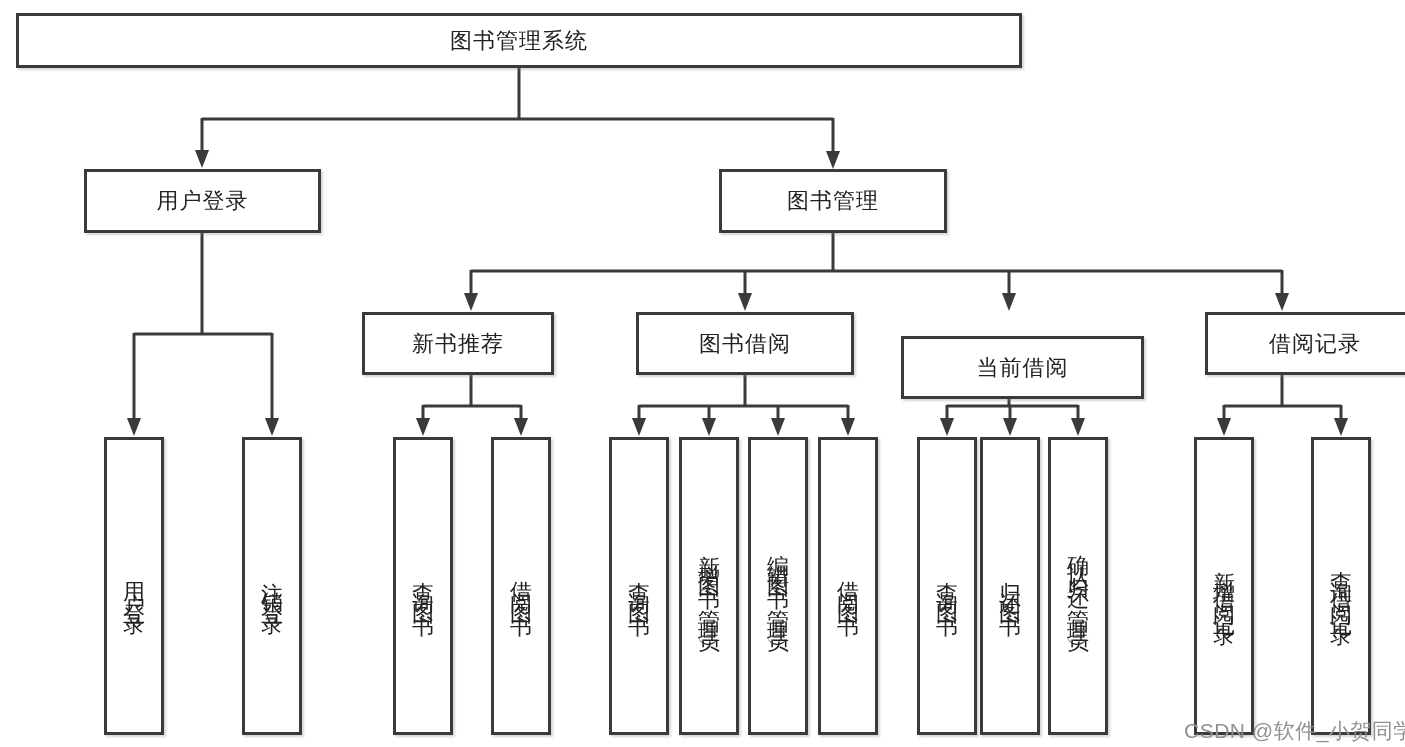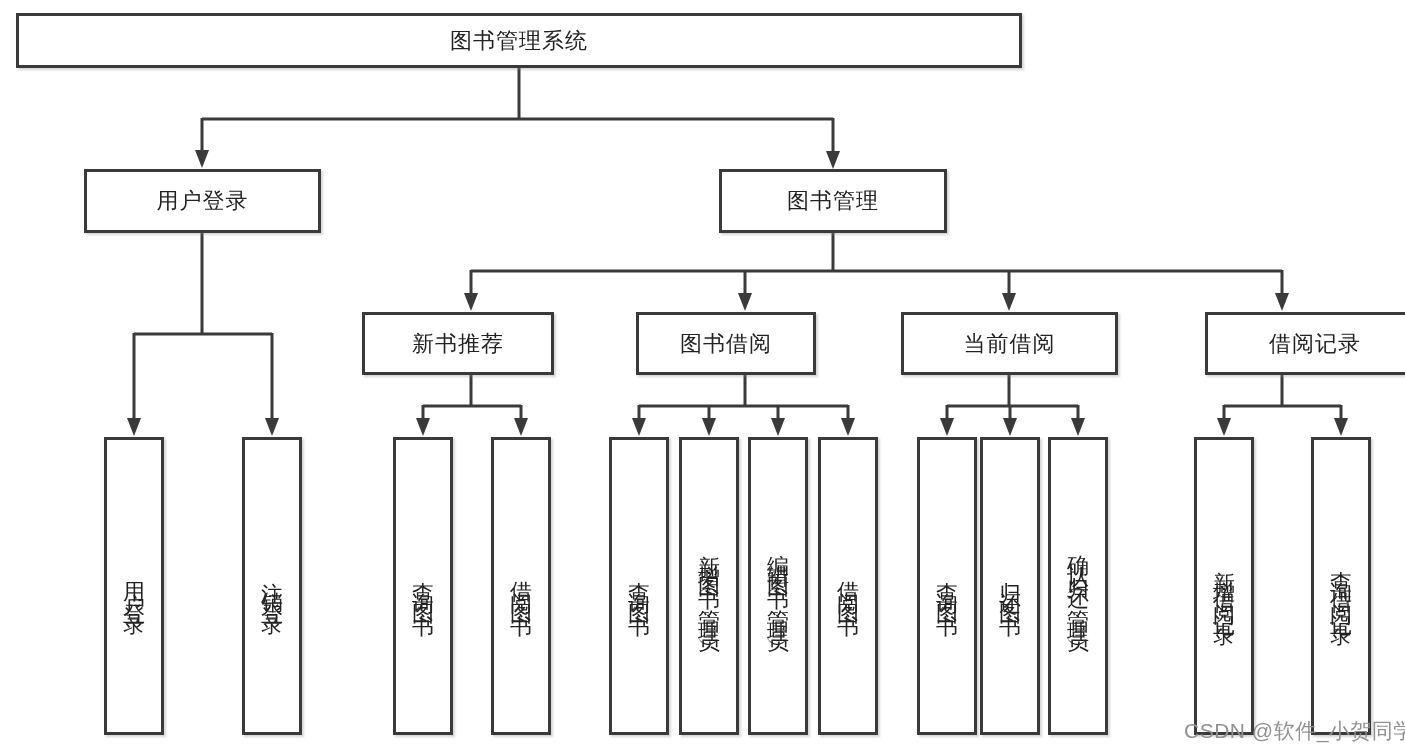--- a/index.html
+++ b/index.html
@@ -112,24 +112,24 @@
   <div class="node l2-node" style="left:84px; width:237px;">
     <span class="lbl">用户登录</span>
   </div>
   <div class="node l2-node" style="left:719px; width:228px;">
     <span class="lbl">图书管理</span>
   </div>
 
   <div class="node l3-node" style="left:362px; width:192px;">
     <span class="lbl">新书推荐</span>
   </div>
-  <div class="node l3-node" style="left:636px; width:180px;">
+  <div class="node l3-node" style="left:636px; width:218px;">
     <span class="lbl">图书借阅</span>
   </div>
-  <div class="node l3-node" style="left:901px; width:217px;">
+  <div class="node l3-node" style="left:901px; width:243px;margin-top:24px;">
     <span class="lbl">当前借阅</span>
   </div>
   <div class="node l3-node" style="left:1205px; width:220px;">
     <span class="lbl">借阅记录</span>
   </div>
 
   <div class="node leaf-node" style="left:104px;">
     <span class="lbl">用户登录</span>
   </div>
   <div class="node leaf-node" style="left:242px;">

